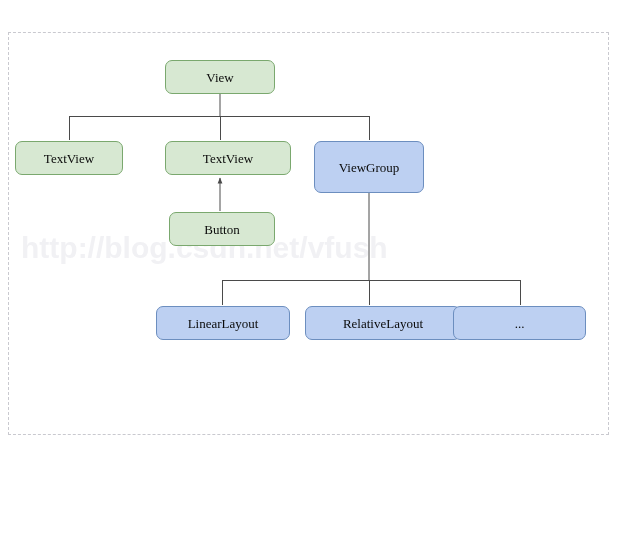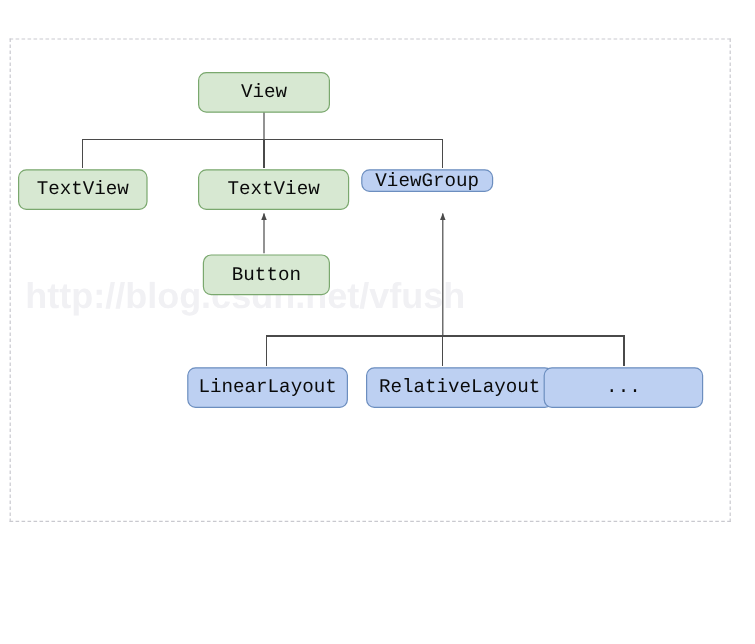--- a/index.html
+++ b/index.html
@@ -55,25 +55,25 @@
   }
 
   
   .node {
     position: absolute;
     box-sizing: border-box;
     border-radius: 7px;
     display: flex;
     align-items: center;
     justify-content: center;
-    font-size: 16px;
+    font-size: 13px;
     color: #0a0a0a;
     line-height: 1;
     white-space: nowrap;
-    font-family: Liberation Mono, monospace;
+    font-family: Liberation Serif, serif;
   }
   .node.green {
     background: #d7e8d2;
     border: 1px solid #7aa86e;
   }
   .node.blue {
     background: #bdd0f2;
     border: 1px solid #6c8ebf;
   }
   .node-label {
@@ -116,21 +116,21 @@
   </div>
 
   <div class="node green" style="left:6px; top:108px; width:108px; height:34px;">
     <span class="node-label">TextView</span>
   </div>
 
   <div class="node green" style="left:156px; top:108px; width:126px; height:34px;">
     <span class="node-label">TextView</span>
   </div>
 
-  <div class="node blue" style="left:292px; top:108px; width:110px; height:19px;">
+  <div class="node blue" style="left:305px; top:108px; width:110px; height:52px;">
     <span class="node-label">ViewGroup</span>
   </div>
 
   <div class="node blue" style="left:147px; top:273px; width:134px; height:34px;">
     <span class="node-label">LinearLayout</span>
   </div>
 
   <div class="node green" style="left:160px; top:179px; width:106px; height:34px;">
     <span class="node-label">Button</span>
   </div>

